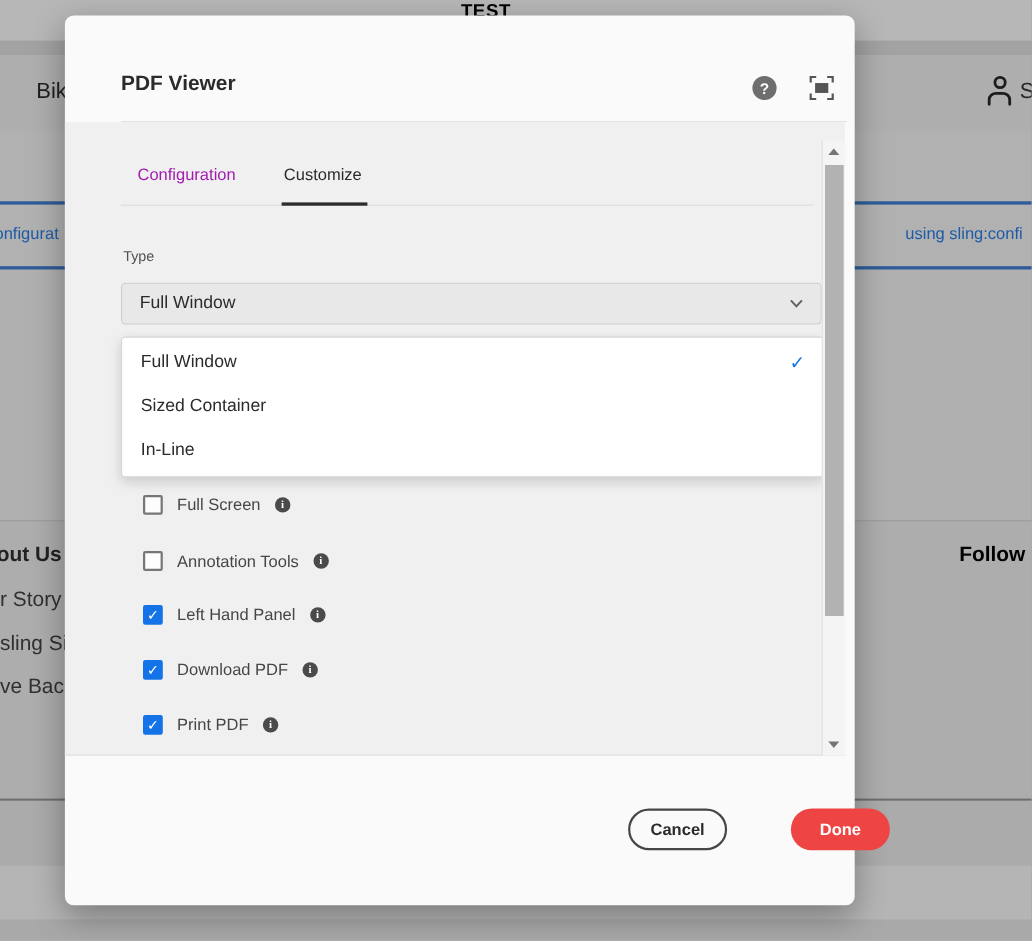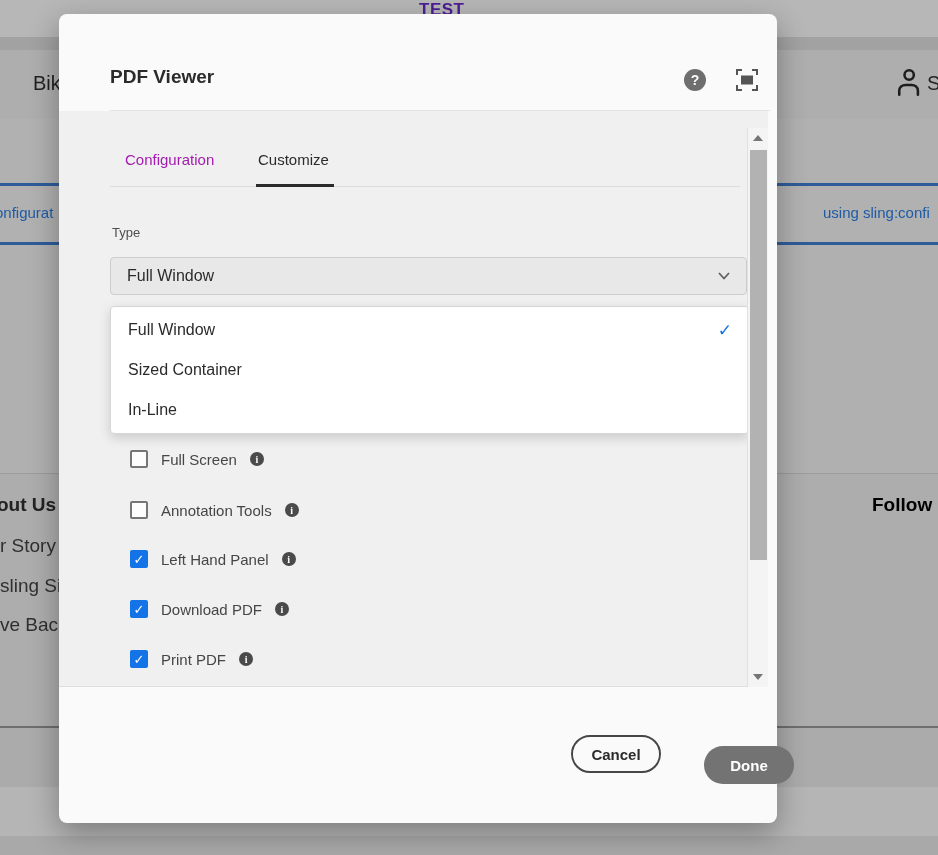--- a/index.html
+++ b/index.html
@@ -22,21 +22,21 @@
   .blue-line-1   { top:183px; }
   .blue-line-2   { top:242px; }
   .band-links    { top:186px; height:56px; background:#b1b1b1; }
   .band-mid      { top:245px; height:228px; background:#b0b0b0; }
   .band-footer   { top:473px; height:253px; background:#adadad; border-top:1px solid #9b9b9b; }
   .line-dark     { top:726px; height:2px; background:#6e6e6e; }
   .band-b1       { top:728px; height:59px; background:#ababab; }
   .band-b2       { top:787px; height:49px; background:#b5b5b5; }
   .band-b3       { top:836px; height:19px; background:#a9a9a9; }
 
-  .t-test   { left:419px; top:0;    font-size:17px; font-weight:600; letter-spacing:.5px; color:#4c1d95; }
+  .t-test   { left:419px; top:0;    font-size:17px; font-weight:600; letter-spacing:.5px; color:#000000; }
   .t-bik    { left:33px;  top:72px; font-size:20px; color:#1f1f1f; }
   .t-s      { left:927px; top:72px; font-size:20px; color:#262626; }
   .person-icon { left:894px; top:66px; width:28px; height:32px; }
   .t-llink  { left:-5px;  top:204px; font-size:15px; color:#1e5ba6; white-space:nowrap; }
   .t-rlink  { left:823px; top:204px; font-size:15px; color:#1e5ba6; white-space:nowrap; }
   .t-about  { left:-3px; top:494px; font-size:19px; font-weight:700; color:#222; white-space:nowrap; }
   .t-story  { left:0;    top:535px; font-size:19px; color:#303030; white-space:nowrap; }
   .t-email  { left:0;    top:575px; font-size:19px; color:#303030; white-space:nowrap; }
   .t-give   { left:0;    top:614px; font-size:19px; color:#303030; white-space:nowrap; }
   .t-follow { left:872px; top:494px; font-size:19px; font-weight:700; color:#000000; white-space:nowrap; }
@@ -120,21 +120,21 @@
   .sbar-up   { top:7px;    border-left:5px solid transparent; border-right:5px solid transparent; border-bottom:6px solid #757575; }
   .sbar-down { bottom:7px; border-left:5px solid transparent; border-right:5px solid transparent; border-top:6px solid #757575; }
   .sbar-thumb { position:absolute; left:2px; top:22px; width:17px; height:410px; background:#b2b2b2; cursor:pointer; }
 
   .btn {
     position:absolute; top:721px; width:90px; height:38px; border-radius:20px;
     font-size:15px; font-weight:700; display:flex; align-items:center; justify-content:center;
     cursor:pointer;
   }
   .btn-cancel { left:512px; border:2px solid #464646; color:#2b2b2b; background:transparent; }
-  .btn-done   { left:645px; background:#737373; color:#ffffff;margin-top:11px; }
+  .btn-done   { left:660px; background:#ef4444; color:#ffffff; }
 </style>
 </head>
 <body>
 
 <div class="screen">
 
   <div class="band band-top"></div>
   <div class="band band-toolbar"></div>
   <div class="band band-nav"></div>
   <div class="band band-sub"></div>

